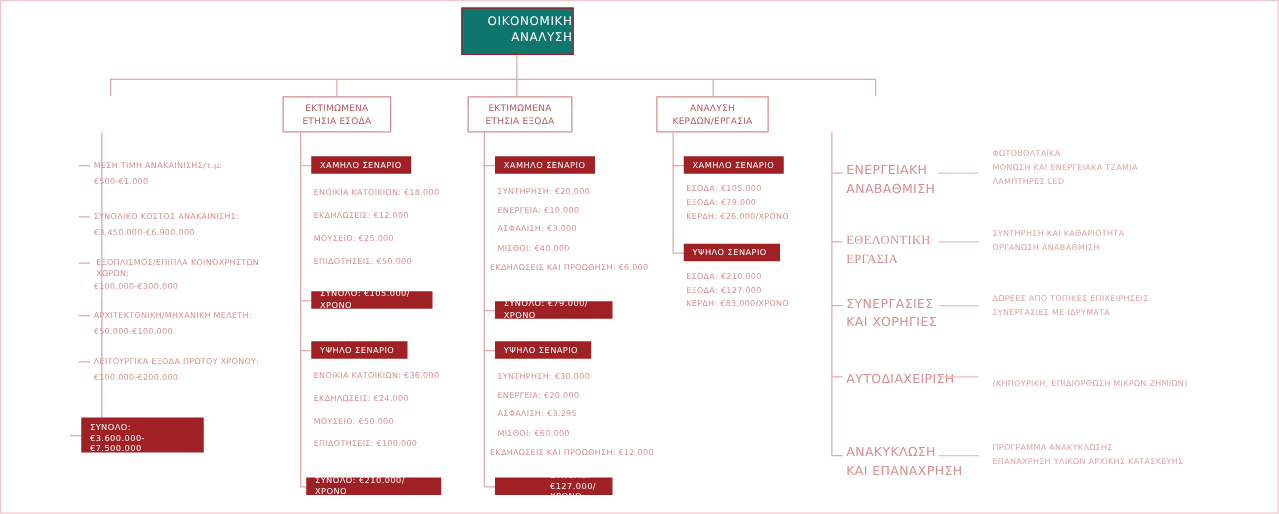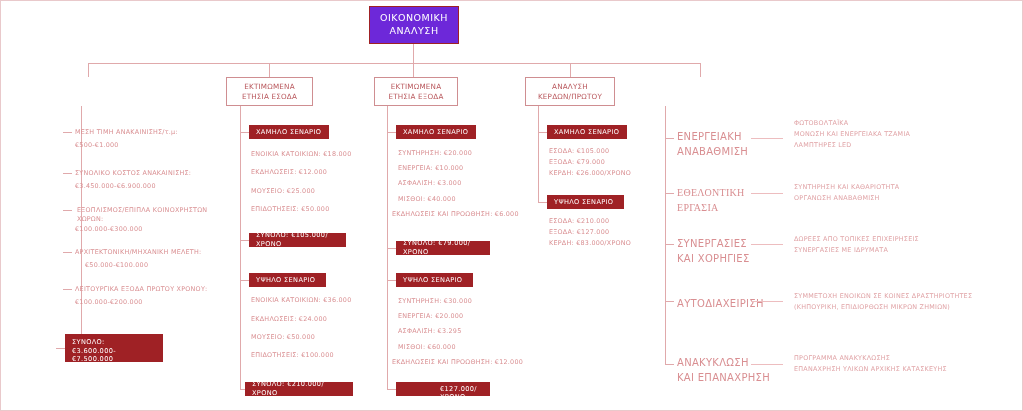--- a/index.html
+++ b/index.html
@@ -22,25 +22,26 @@
     box-sizing:border-box;
     border:1px solid #cf8e91;
     background:#ffffff;
     color:#b8565b;
     text-align:center;
     display:flex;align-items:center;justify-content:center;
     line-height:1.35;
     letter-spacing:.2px;
   }
   .root{
-    background:#6d28d9;
+    background:#0f766e;
     border:1px solid #9f2125;
     color:#ffffff;
     font-size:9.5px;
     letter-spacing:.5px;
+    align-items:flex-end;
   }
   .cat{font-size:7.2px;}
   .vline{position:absolute;width:1px;background:#e0a9ab;}
   .hline{position:absolute;height:1px;background:#e0a9ab;}
   .tick{position:absolute;height:1px;width:9px;background:#e0a9ab;}
   .dash{position:absolute;height:1px;background:#edbdbf;}
   .pill{
     position:absolute;
     box-sizing:border-box;
     background:#9f2125;
@@ -108,21 +109,21 @@
   <div class="txt" style="left:74px;top:168px;">ΣΥΝΟΛΙΚΟ ΚΟΣΤΟΣ ΑΝΑΚΑΙΝΙΣΗΣ:</div>
   <div class="txt" style="left:74px;top:181px;">€3.450.000-€6.900.000</div>
 
   <div class="tick" style="left:62px;top:209px;"></div>
   <div class="txt" style="left:76px;top:205px;">ΕΞΟΠΛΙΣΜΟΣ/ΕΠΙΠΛΑ ΚΟΙΝΟΧΡΗΣΤΩΝ</div>
   <div class="txt" style="left:76px;top:214px;">ΧΩΡΩΝ:</div>
   <div class="txt" style="left:74px;top:224px;">€100.000-€300.000</div>
 
   <div class="tick" style="left:62px;top:251px;"></div>
   <div class="txt" style="left:74px;top:247px;">ΑΡΧΙΤΕΚΤΟΝΙΚΗ/ΜΗΧΑΝΙΚΗ ΜΕΛΕΤΗ:</div>
-  <div class="txt" style="left:84px;top:260px;">€50.000-€100.000</div>
+  <div class="txt" style="left:74px;top:260px;">€50.000-€100.000</div>
 
   <div class="tick" style="left:62px;top:288px;"></div>
   <div class="txt" style="left:74px;top:284px;">ΛΕΙΤΟΥΡΓΙΚΑ ΕΞΟΔΑ ΠΡΩΤΟΥ ΧΡΟΝΟΥ:</div>
   <div class="txt" style="left:74px;top:297px;">€100.000-€200.000</div>
 
   <div class="tick" style="left:55px;top:347px;width:9px;"></div>
   <div class="pill multi" style="left:64px;top:333px;width:98px;height:28px;">
     <div>ΣΥΝΟΛΟ:</div>
     <div>€3.600.000-€7.500.000</div>
   </div>
@@ -172,21 +173,21 @@
   <div class="txt" style="left:397px;top:296px;">ΣΥΝΤΗΡΗΣΗ:  €30.000</div>
   <div class="txt" style="left:397px;top:311px;">ΕΝΕΡΓΕΙΑ:  €20.000</div>
   <div class="txt" style="left:397px;top:326px;">ΑΣΦΑΛΙΣΗ:  €3.295</div>
   <div class="txt" style="left:397px;top:342px;">ΜΙΣΘΟΙ:  €60.000</div>
   <div class="txt" style="left:391px;top:357px;">ΕΚΔΗΛΩΣΕΙΣ ΚΑΙ ΠΡΟΩΘΗΣΗ:  €12.000</div>
   <div class="tick" style="left:386px;top:388px;"></div>
   <div class="pill" style="left:395px;top:381px;width:94px;height:14px;padding-left:44px;">ΣΥΝΟΛΟ:  €127.000/ΧΡΟΝΟ</div>
 
   <div class="node cat" style="left:524px;top:76px;width:90px;height:29px;flex-direction:column;">
     <span>ΑΝΑΛΥΣΗ</span>
-    <span>ΚΕΡΔΩΝ/ΠΡΩΤΟΥ</span>
+    <span>ΚΕΡΔΩΝ/ΕΡΓΑΣΙΑ</span>
   </div>
   <div class="vline" style="left:537px;top:105px;height:96px;"></div>
 
   <div class="tick" style="left:537px;top:131px;"></div>
   <div class="pill" style="left:546px;top:124px;width:80px;height:14px;">ΧΑΜΗΛΟ ΣΕΝΑΡΙΟ</div>
   <div class="txt" style="left:548px;top:146px;">ΕΣΟΔΑ: €105.000</div>
   <div class="txt" style="left:548px;top:157px;">ΕΞΟΔΑ: €79.000</div>
   <div class="txt" style="left:548px;top:168px;">ΚΕΡΔΗ: €26.000/ΧΡΟΝΟ</div>
 
   <div class="tick" style="left:537px;top:201px;"></div>
@@ -223,21 +224,20 @@
   </div>
   <div class="dash" style="left:750px;top:243px;width:32px;"></div>
   <div class="desc" style="left:793px;top:234px;">ΔΩΡΕΕΣ ΑΠΟ ΤΟΠΙΚΕΣ ΕΠΙΧΕΙΡΗΣΕΙΣ</div>
   <div class="desc" style="left:793px;top:245px;">ΣΥΝΕΡΓΑΣΙΕΣ ΜΕ ΙΔΡΥΜΑΤΑ</div>
 
   <div class="tick" style="left:664px;top:300px;"></div>
   <div class="label2" style="left:676px;top:295px;">
     <div>ΑΥΤΟΔΙΑΧΕΙΡΙΣΗ</div>
   </div>
   <div class="dash" style="left:750px;top:300px;width:32px;"></div>
-  <div class="desc" style="left:793px;top:291px;">ΣΥΜΜΕΤΟΧΗ ΕΝΟΙΚΩΝ ΣΕ ΚΟΙΝΕΣ ΔΡΑΣΤΗΡΙΟΤΗΤΕΣ</div>
   <div class="desc" style="left:793px;top:302px;">(ΚΗΠΟΥΡΙΚΗ, ΕΠΙΔΙΟΡΘΩΣΗ ΜΙΚΡΩΝ ΖΗΜΙΩΝ)</div>
 
   <div class="tick" style="left:664px;top:363px;"></div>
   <div class="label2" style="left:676px;top:354px;">
     <div>ΑΝΑΚΥΚΛΩΣΗ</div>
     <div>ΚΑΙ ΕΠΑΝΑΧΡΗΣΗ</div>
   </div>
   <div class="dash" style="left:750px;top:363px;width:32px;"></div>
   <div class="desc" style="left:793px;top:353px;">ΠΡΟΓΡΑΜΜΑ ΑΝΑΚΥΚΛΩΣΗΣ</div>
   <div class="desc" style="left:793px;top:364px;">ΕΠΑΝΑΧΡΗΣΗ ΥΛΙΚΩΝ ΑΡΧΙΚΗΣ ΚΑΤΑΣΚΕΥΗΣ</div>

